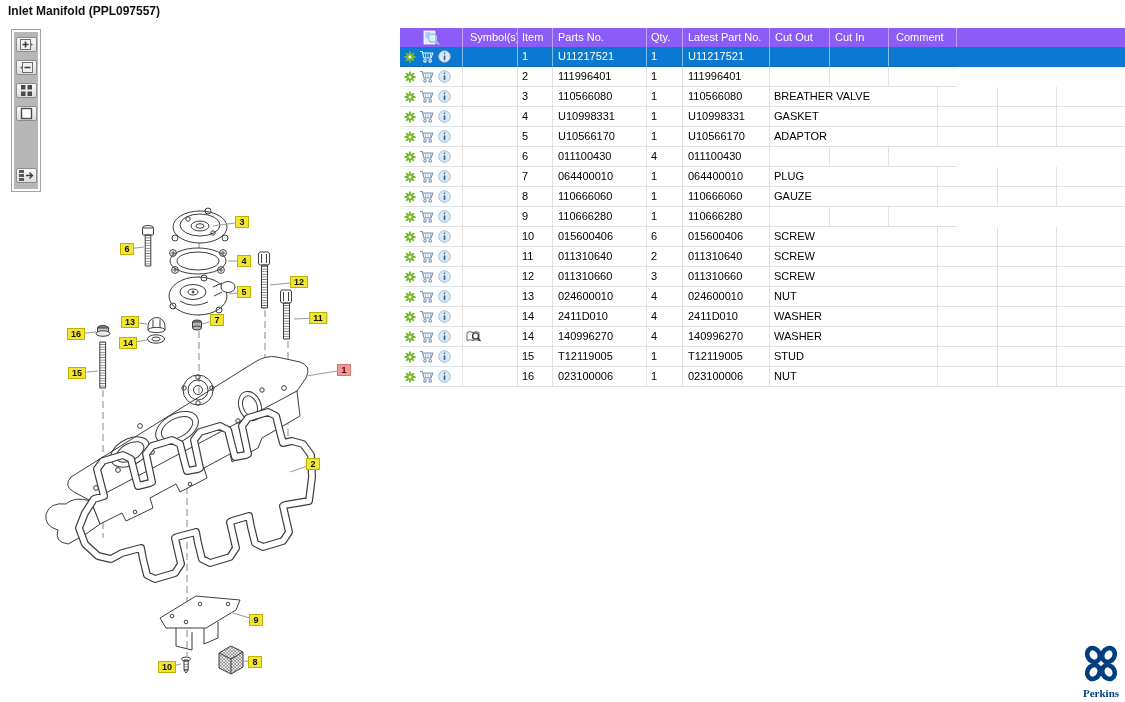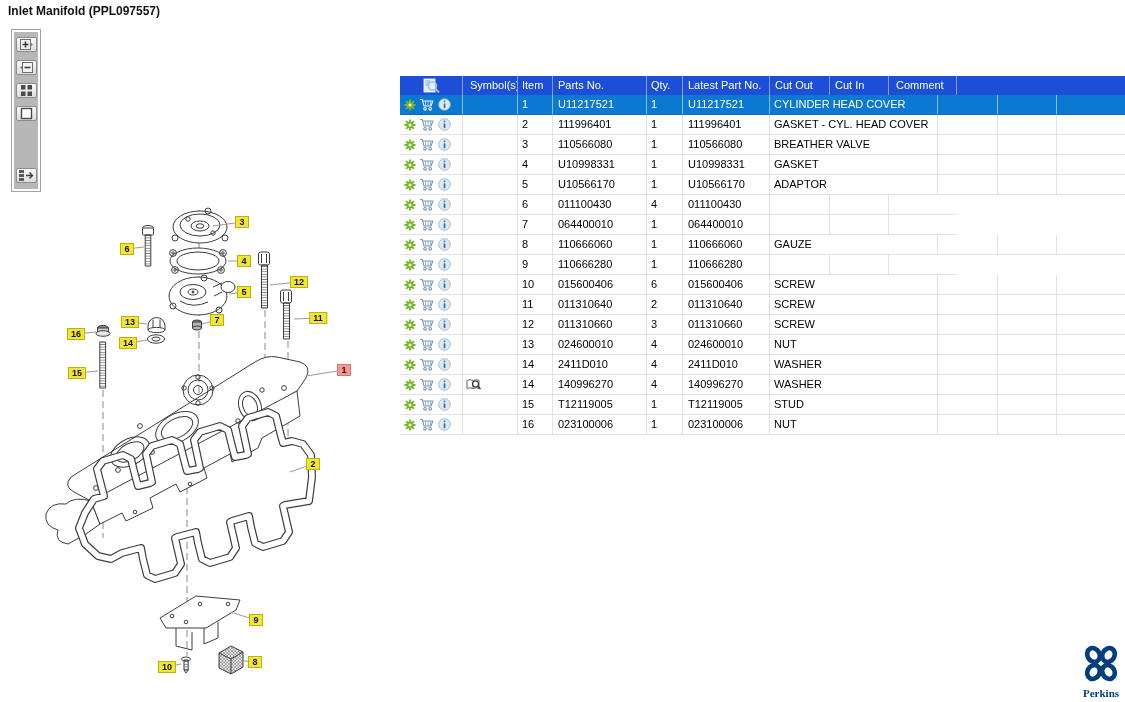--- a/index.html
+++ b/index.html
@@ -25,21 +25,21 @@
   .callout { position:absolute; min-width:14px; height:12px; padding:0 3px;
     background:#f2e635; border:1px solid #bdb007; color:#111;
     font:bold 9px/10px "Liberation Sans","DejaVu Sans",sans-serif;
     display:inline-flex; align-items:center; justify-content:center;
     transform:translate(-50%,-50%); cursor:pointer; }
   .callout.hl { background:#f39793; border-color:#cc7a74; color:#4d0000; }
 
   
   #parts-table { position:absolute; left:400px; top:28px; width:725px; font-size:11px; }
   .trow { display:flex; height:20px; background:#fff; }
-  .thead { height:19px; background:#1d4ed8; color:#fff;margin-top:48px; }
+  .thead { height:19px; background:#8b5cf6; color:#fff; }
   .tcell { height:100%; border-right:1px solid #e2e2e2; border-bottom:1px solid #e2e2e2;
     line-height:19px; white-space:nowrap; overflow:hidden; }
   .thead .tcell { border-right:1px solid rgba(255,255,255,.45); border-bottom:none; line-height:18px; }
   .c0{width:63px} .c1{width:55px} .c2{width:35px} .c3{width:94px} .c4{width:36px}
   .c5{width:87px} .c6{width:168px} .c7{width:60px} .c8{width:59px} .c9{width:68px; border-right:none;}
   .pad4{padding-left:4px} .pad5{padding-left:5px} .pad7{padding-left:7px}
   .trow.selected { background:#0b79d1; color:#fff; }
   .trow.selected .tcell { border-right-color:rgba(255,255,255,.5); border-bottom-color:#0b6ab8; }
   .actions { display:flex; align-items:center; gap:3px; padding-left:4px; }
   .actions svg { display:block; cursor:pointer; }
@@ -336,21 +336,20 @@
       <circle cx="6.5" cy="6.5" r="5.8" fill="#dfe9f2" stroke="#9ab6cf" stroke-width="0.9"></circle>
       <rect x="5.7" y="2.6" width="1.7" height="1.7" rx="0.8" fill="#2a6fa8"></rect>
       <rect x="5.7" y="5.2" width="1.7" height="5" rx="0.8" fill="#2a6fa8"></rect>
     </svg>
           </div>
           <div class="tcell c1 symcell"></div>
           <div class="tcell c2 pad4">1</div>
           <div class="tcell c3 pad5">U11217521</div>
           <div class="tcell c4 pad4">1</div>
           <div class="tcell c5 pad5">U11217521</div>
-          <div class="tcell c6 pad4">CYLINDER HEAD COVER</div>
           <div class="tcell c7 pad5"></div>
           <div class="tcell c8 pad5"></div>
           <div class="tcell c9 pad7"></div>
         </div>
         <div class="trow">
           <div class="tcell c0 actions">
             <svg width="12" height="12" viewBox="0 0 12 12" class="gear">
       <g stroke="#76b82c" stroke-width="1.8">
         <path d="M6,0.5 V11.5 M0.5,6 H11.5 M2.1,2.1 L9.9,9.9 M9.9,2.1 L2.1,9.9"></path>
       </g>
@@ -369,21 +368,20 @@
       <circle cx="6.5" cy="6.5" r="5.8" fill="#dfe9f2" stroke="#9ab6cf" stroke-width="0.9"></circle>
       <rect x="5.7" y="2.6" width="1.7" height="1.7" rx="0.8" fill="#2a6fa8"></rect>
       <rect x="5.7" y="5.2" width="1.7" height="5" rx="0.8" fill="#2a6fa8"></rect>
     </svg>
           </div>
           <div class="tcell c1 symcell"></div>
           <div class="tcell c2 pad4">2</div>
           <div class="tcell c3 pad5">111996401</div>
           <div class="tcell c4 pad4">1</div>
           <div class="tcell c5 pad5">111996401</div>
-          <div class="tcell c6 pad4">GASKET - CYL. HEAD COVER</div>
           <div class="tcell c7 pad5"></div>
           <div class="tcell c8 pad5"></div>
           <div class="tcell c9 pad7"></div>
         </div>
         <div class="trow">
           <div class="tcell c0 actions">
             <svg width="12" height="12" viewBox="0 0 12 12" class="gear">
       <g stroke="#76b82c" stroke-width="1.8">
         <path d="M6,0.5 V11.5 M0.5,6 H11.5 M2.1,2.1 L9.9,9.9 M9.9,2.1 L2.1,9.9"></path>
       </g>
@@ -533,20 +531,21 @@
       <circle cx="6.5" cy="6.5" r="5.8" fill="#dfe9f2" stroke="#9ab6cf" stroke-width="0.9"></circle>
       <rect x="5.7" y="2.6" width="1.7" height="1.7" rx="0.8" fill="#2a6fa8"></rect>
       <rect x="5.7" y="5.2" width="1.7" height="5" rx="0.8" fill="#2a6fa8"></rect>
     </svg>
           </div>
           <div class="tcell c1 symcell"></div>
           <div class="tcell c2 pad4">7</div>
           <div class="tcell c3 pad5">064400010</div>
           <div class="tcell c4 pad4">1</div>
           <div class="tcell c5 pad5">064400010</div>
+          <div class="tcell c6 pad4">PLUG</div>
           <div class="tcell c7 pad5"></div>
           <div class="tcell c8 pad5"></div>
           <div class="tcell c9 pad7"></div>
         </div>
         <div class="trow">
           <div class="tcell c0 actions">
             <svg width="12" height="12" viewBox="0 0 12 12" class="gear">
       <g stroke="#76b82c" stroke-width="1.8">
         <path d="M6,0.5 V11.5 M0.5,6 H11.5 M2.1,2.1 L9.9,9.9 M9.9,2.1 L2.1,9.9"></path>
       </g>

